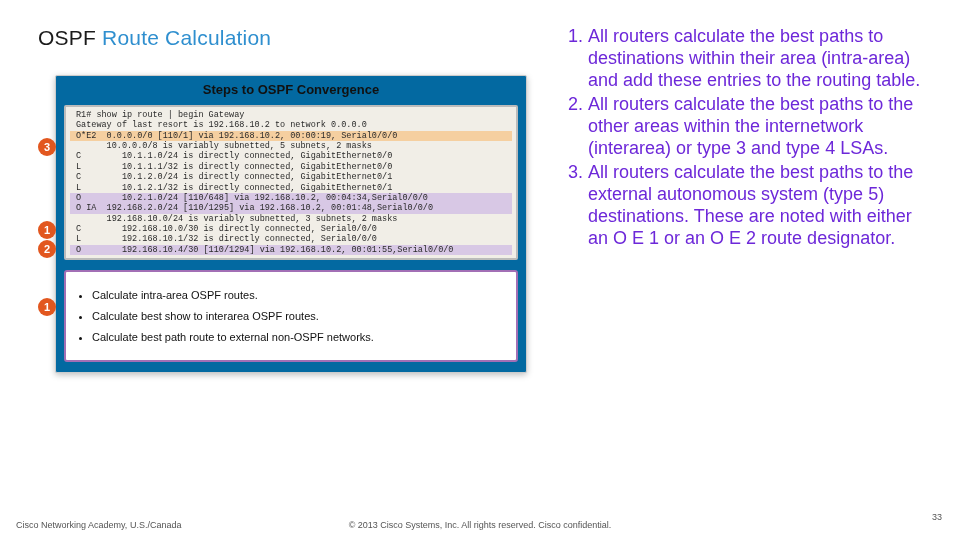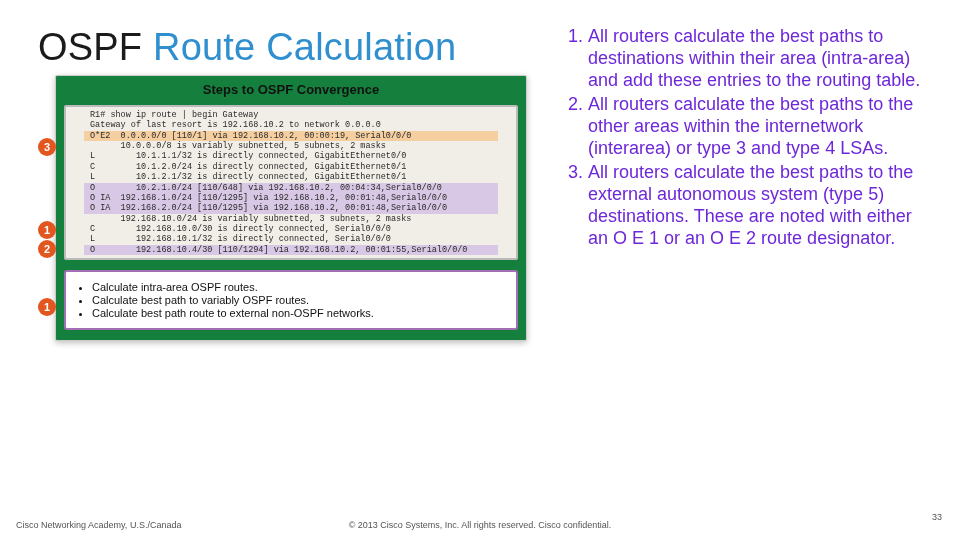--- a/index.html
+++ b/index.html
@@ -14,55 +14,55 @@
   }
   .slide {
     position: relative;
     width: 960px;
     height: 540px;
   }
   .title {
     position: absolute;
     top: 26px;
     left: 38px;
-    font-size: 38px;
+    font-size: 21px;
     font-weight: 400;
     color: #1b1b1b;
     letter-spacing: 0.2px;
   }
   .title .blue {
     color: #2f8fcf;
   }
   .panel {
     position: absolute;
     left: 55px;
     top: 75px;
     width: 470px;
-    background: #15803d;
+    background: #0369a1;
     border: 1px solid #ccc;
     border-radius: 2px;
     box-shadow: 0 2px 6px rgba(0,0,0,0.25);
   }
   .panel-header {
     text-align: center;
     font-weight: bold;
     font-size: 13px;
     padding: 6px 0 8px 0;
     color: #111;
   }
   .terminal {
     margin: 0 8px 10px 8px;
     background: #f1eee7;
     border: 2px solid #bbb;
     border-radius: 2px;
     font-family: "Courier New", monospace;
     font-size: 8.5px;
     line-height: 1.22;
     color: #2a2a2a;
-    padding: 3px 18px;
+    padding: 3px 4px;
   }
   .tl {
     white-space: pre;
     padding: 0 6px;
   }
   .tl.orange { background: #f5cfa0; }
   .tl.purple { background: #d8c8e5; }
   .bullets-box {
     margin: 6px 8px 10px 8px;
     border: 2px solid #a26fb5;
@@ -70,21 +70,21 @@
     padding: 8px 10px;
     font-size: 11px;
     color: #111;
     background: #fff;
   }
   .bullets-box ul {
     margin: 0;
     padding-left: 16px;
   }
   .bullets-box li {
-    margin: 1px 0;
+    margin: 9px 0;
   }
   .badge {
     position: absolute;
     width: 18px;
     height: 18px;
     border-radius: 9px;
     background: #e2571f;
     color: #fff;
     font-size: 11px;
     font-weight: bold;
@@ -128,35 +128,35 @@
     <span>OSPF </span><span class="blue">Route Calculation</span>
   </div>
 
   <div class="panel">
     <div class="panel-header">Steps to OSPF Convergence</div>
     <div class="terminal" id="terminal">
         <div class="tl">R1# show ip route | begin Gateway</div>
         <div class="tl">Gateway of last resort is 192.168.10.2 to network 0.0.0.0</div>
         <div class="tl orange">O*E2  0.0.0.0/0 [110/1] via 192.168.10.2, 00:00:19, Serial0/0/0</div>
         <div class="tl">      10.0.0.0/8 is variably subnetted, 5 subnets, 2 masks</div>
+        <div class="tl">C        10.1.1.0/24 is directly connected, GigabitEthernet0/0</div>
         <div class="tl">L        10.1.1.1/32 is directly connected, GigabitEthernet0/0</div>
         <div class="tl">C        10.1.2.0/24 is directly connected, GigabitEthernet0/1</div>
         <div class="tl">L        10.1.2.1/32 is directly connected, GigabitEthernet0/1</div>
         <div class="tl purple">O        10.2.1.0/24 [110/648] via 192.168.10.2, 00:04:34,Serial0/0/0</div>
-        <div class="tl purple">O IA  192.168.1.0/24 [110/1295] via 192.168.10.2, 00:01:48,Serial0/0/0</div>
         <div class="tl purple">O IA  192.168.2.0/24 [110/1295] via 192.168.10.2, 00:01:48,Serial0/0/0</div>
         <div class="tl">      192.168.10.0/24 is variably subnetted, 3 subnets, 2 masks</div>
         <div class="tl">C        192.168.10.0/30 is directly connected, Serial0/0/0</div>
         <div class="tl">L        192.168.10.1/32 is directly connected, Serial0/0/0</div>
         <div class="tl purple">O        192.168.10.4/30 [110/1294] via 192.168.10.2, 00:01:55,Serial0/0/0</div>
       </div>
     <div class="bullets-box">
       <ul id="bullets">
           <li>Calculate intra-area OSPF routes.</li>
-          <li>Calculate best path to variably OSPF routes.</li>
+          <li>Calculate best show to interarea OSPF routes.</li>
           <li>Calculate best path route to external non-OSPF networks.</li>
         </ul>
     </div>
   </div>
 
   <div id="badges-container">
       <div class="badge" style="left: 38px; top: 138px;">3</div>
       <div class="badge" style="left: 38px; top: 221px;">1</div>
       <div class="badge" style="left: 38px; top: 240px;">2</div>
       <div class="badge" style="left: 38px; top: 298px;">1</div>

